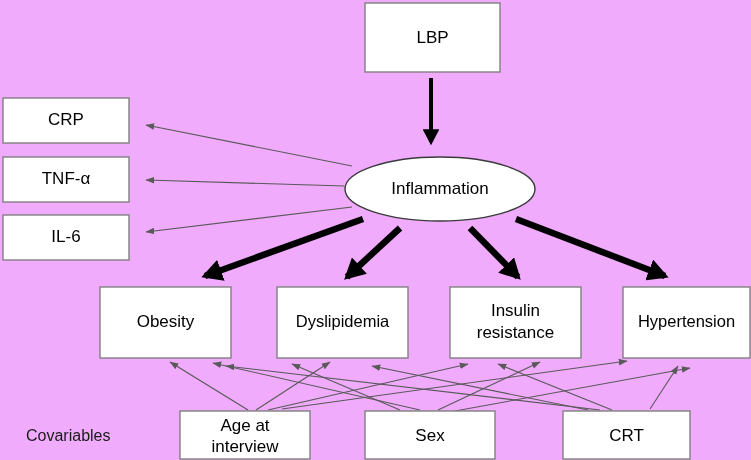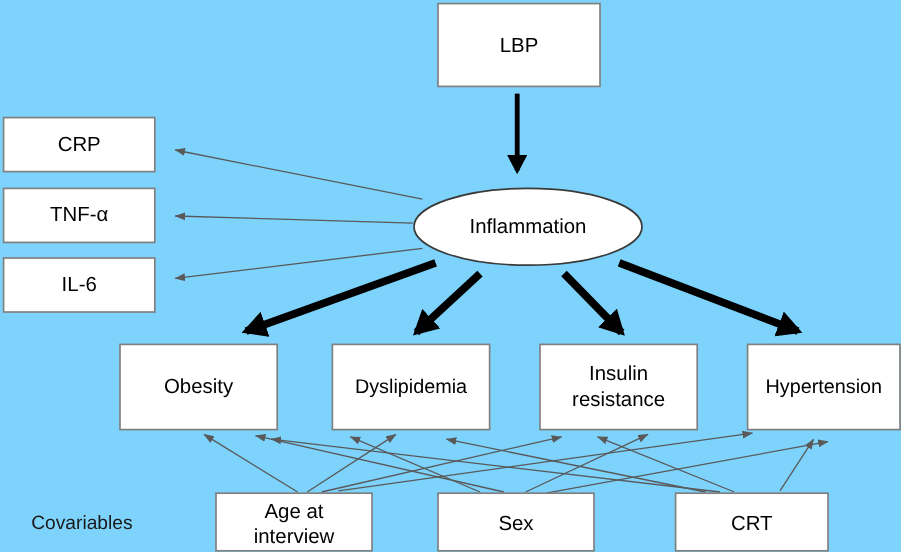--- a/index.html
+++ b/index.html
@@ -10,21 +10,21 @@
   body {
     width: 751px;
     height: 460px;
     font-family: "Liberation Sans", sans-serif;
     overflow: hidden;
   }
   #diagram-root {
     position: relative;
     width: 751px;
     height: 460px;
-    background: #7dd3fc;
+    background: #f0abfc;
   }
   svg.diagram-svg {
     position: absolute;
     top: 0;
     left: 0;
     width: 751px;
     height: 460px;
   }
   .node-box {
     fill: #ffffff;

